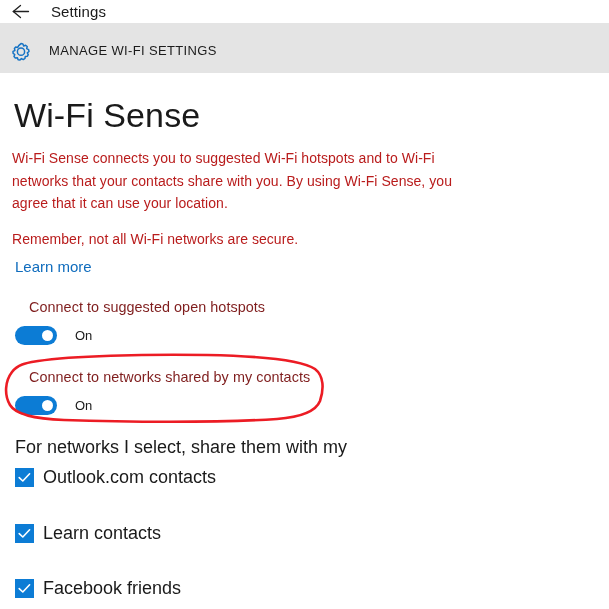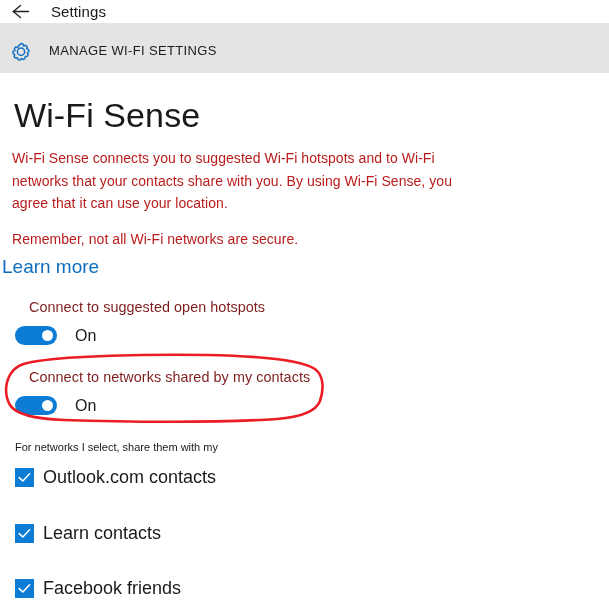--- a/index.html
+++ b/index.html
@@ -93,23 +93,23 @@
     top: 147px;
     width: 465px;
   }
   #secure-note {
     top: 228px;
     width: 460px;
   }
 
   #learn-more-link {
     position: absolute;
-    left: 2px;
+    left: 15px;
     top: 257px;
-    font-size: 19px;
+    font-size: 15px;
     line-height: 20px;
     color: #0f6cbd;
     text-decoration: none;
     cursor: pointer;
   }
 
   
   .setting-label {
     position: absolute;
     left: 29px;
@@ -145,42 +145,42 @@
     top: 4px;
     width: 11px;
     height: 11px;
     border-radius: 50%;
     background: #ffffff;
   }
   .toggle-state {
     position: absolute;
     left: 60px;
     top: 0px;
-    font-size: 16px;
+    font-size: 13px;
     line-height: 21px;
     color: #1a1a1a;
   }
 
   
   #annotation-ellipse {
     position: absolute;
     left: 2px;
     top: 353px;
     width: 326px;
     height: 72px;
     pointer-events: none;
   }
   #annotation-ellipse svg { display: block; }
 
   
   #share-group-label {
     position: absolute;
     left: 15px;
     top: 437px;
-    font-size: 11px;
+    font-size: 18px;
     line-height: 20px;
     color: #1a1a1a;
   }
 
   .checkbox-row {
     position: absolute;
     left: 15px;
     height: 22px;
     cursor: pointer;
   }

